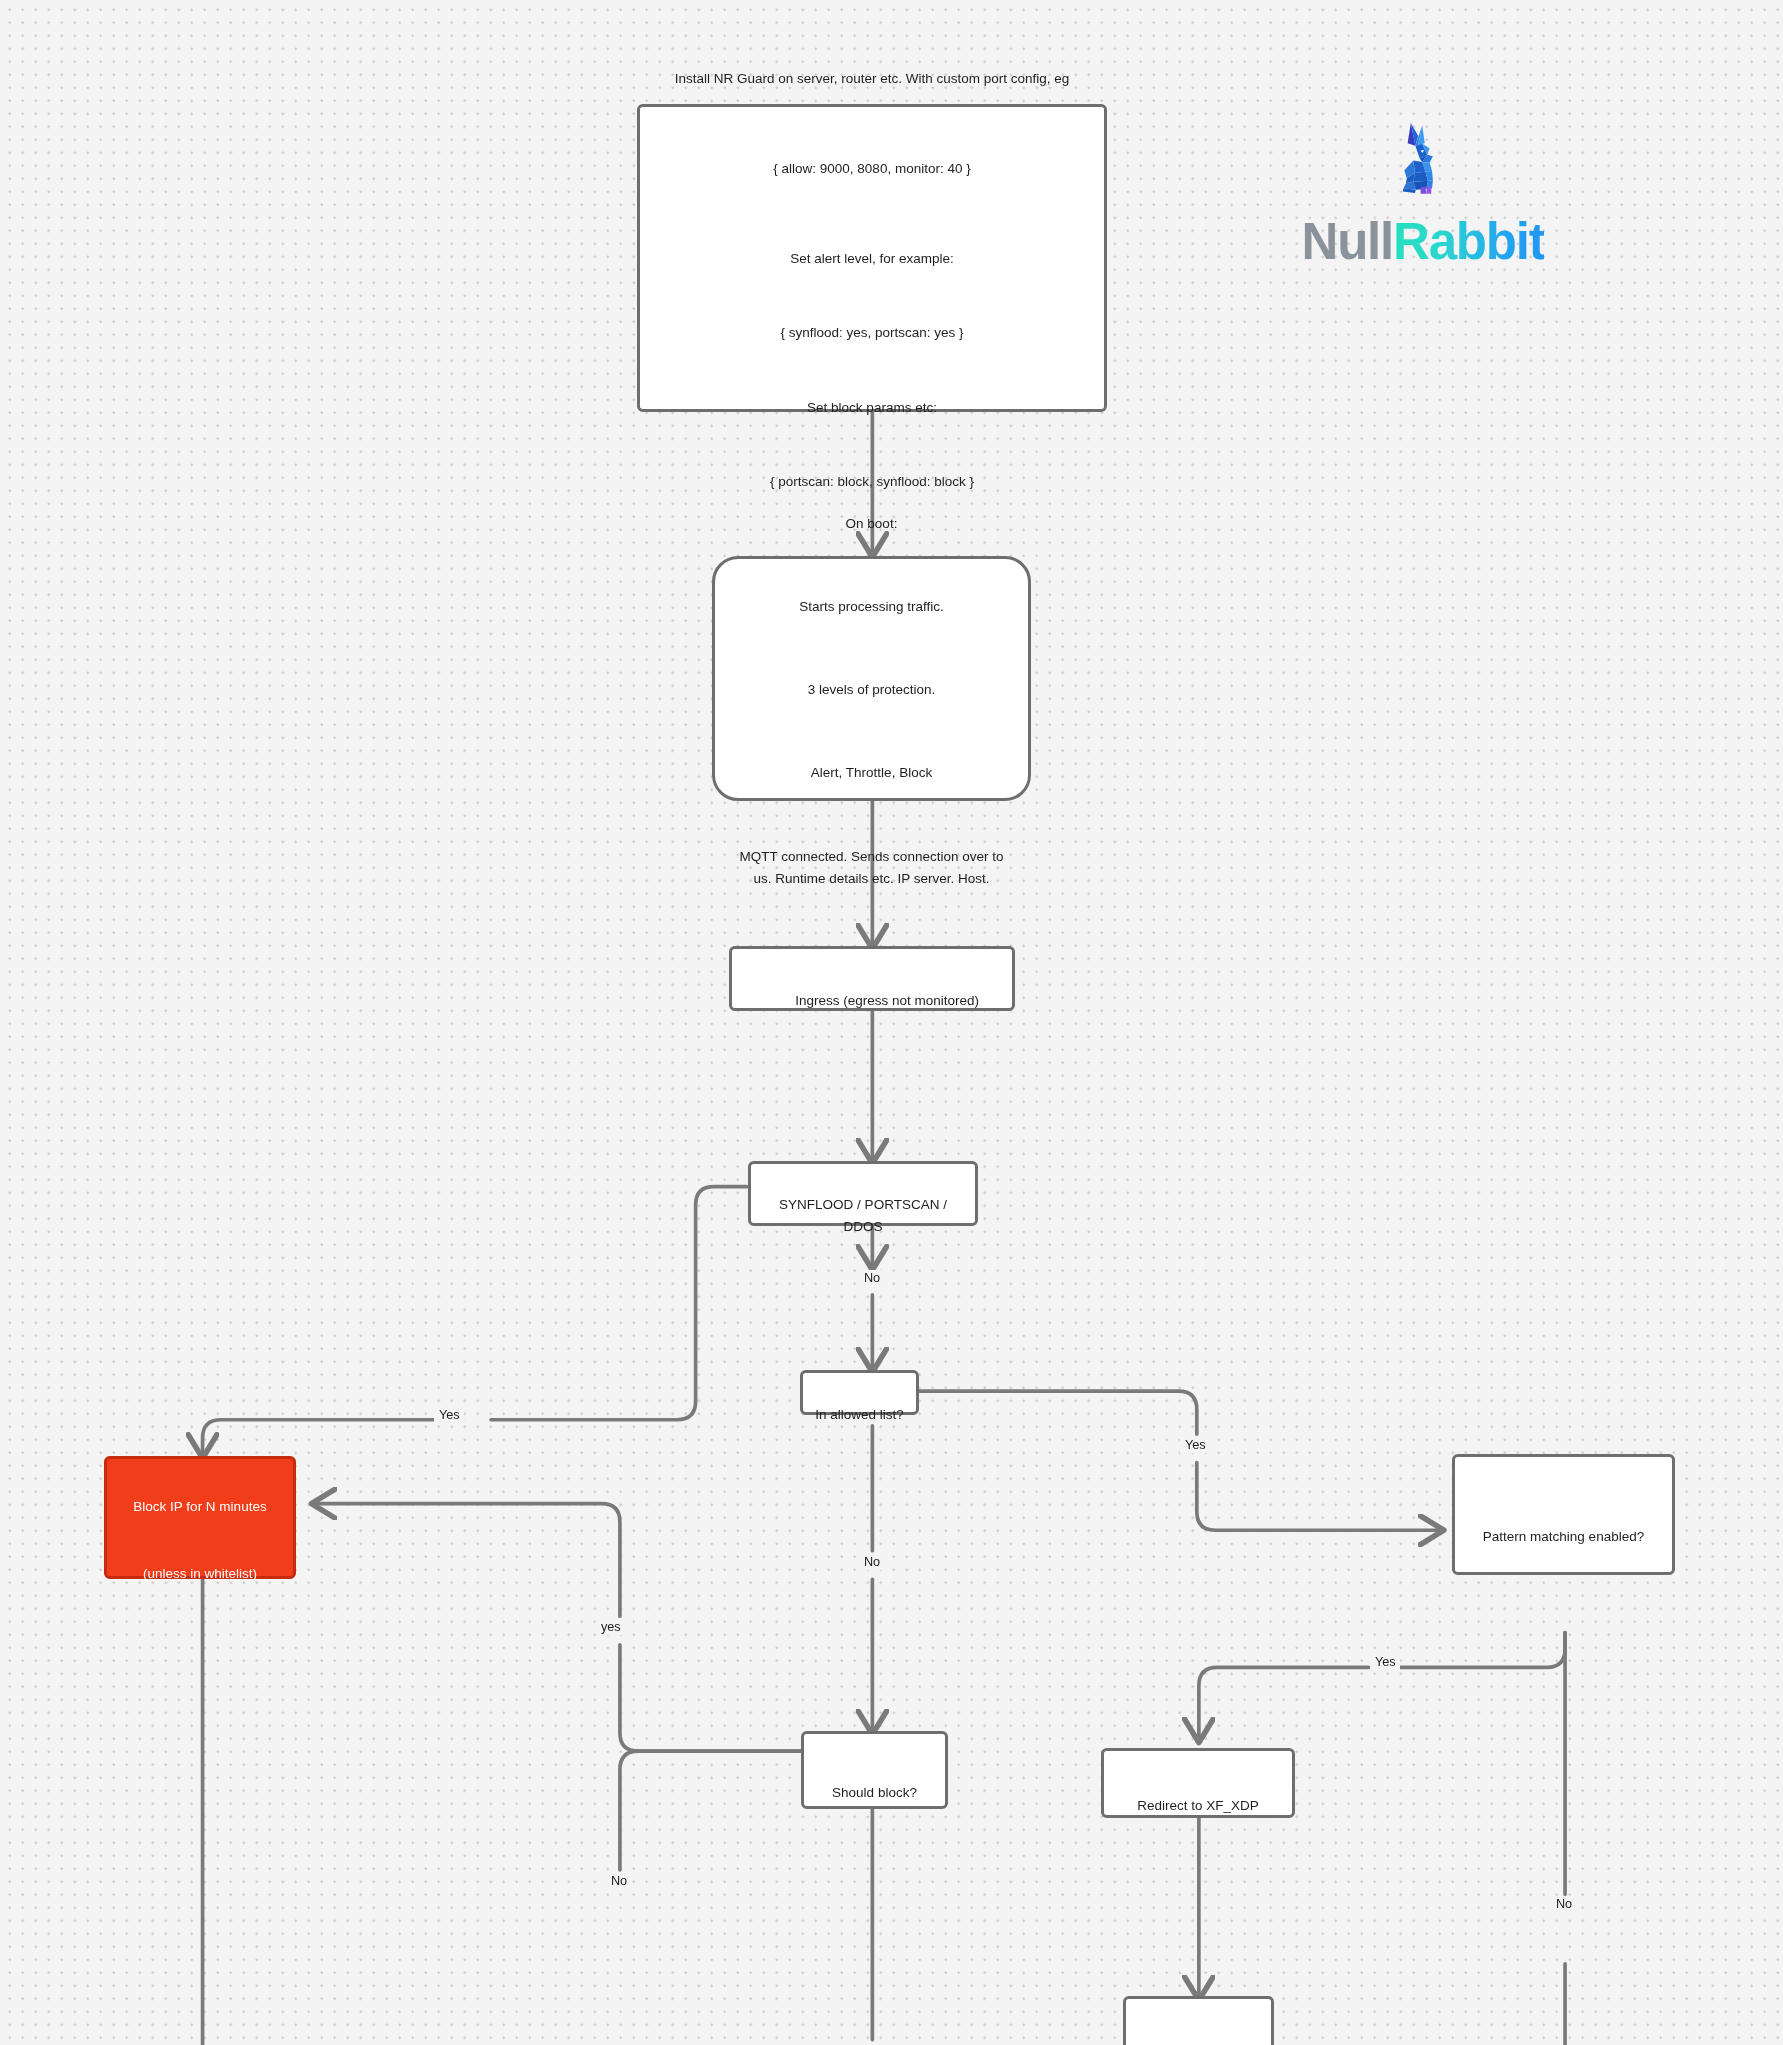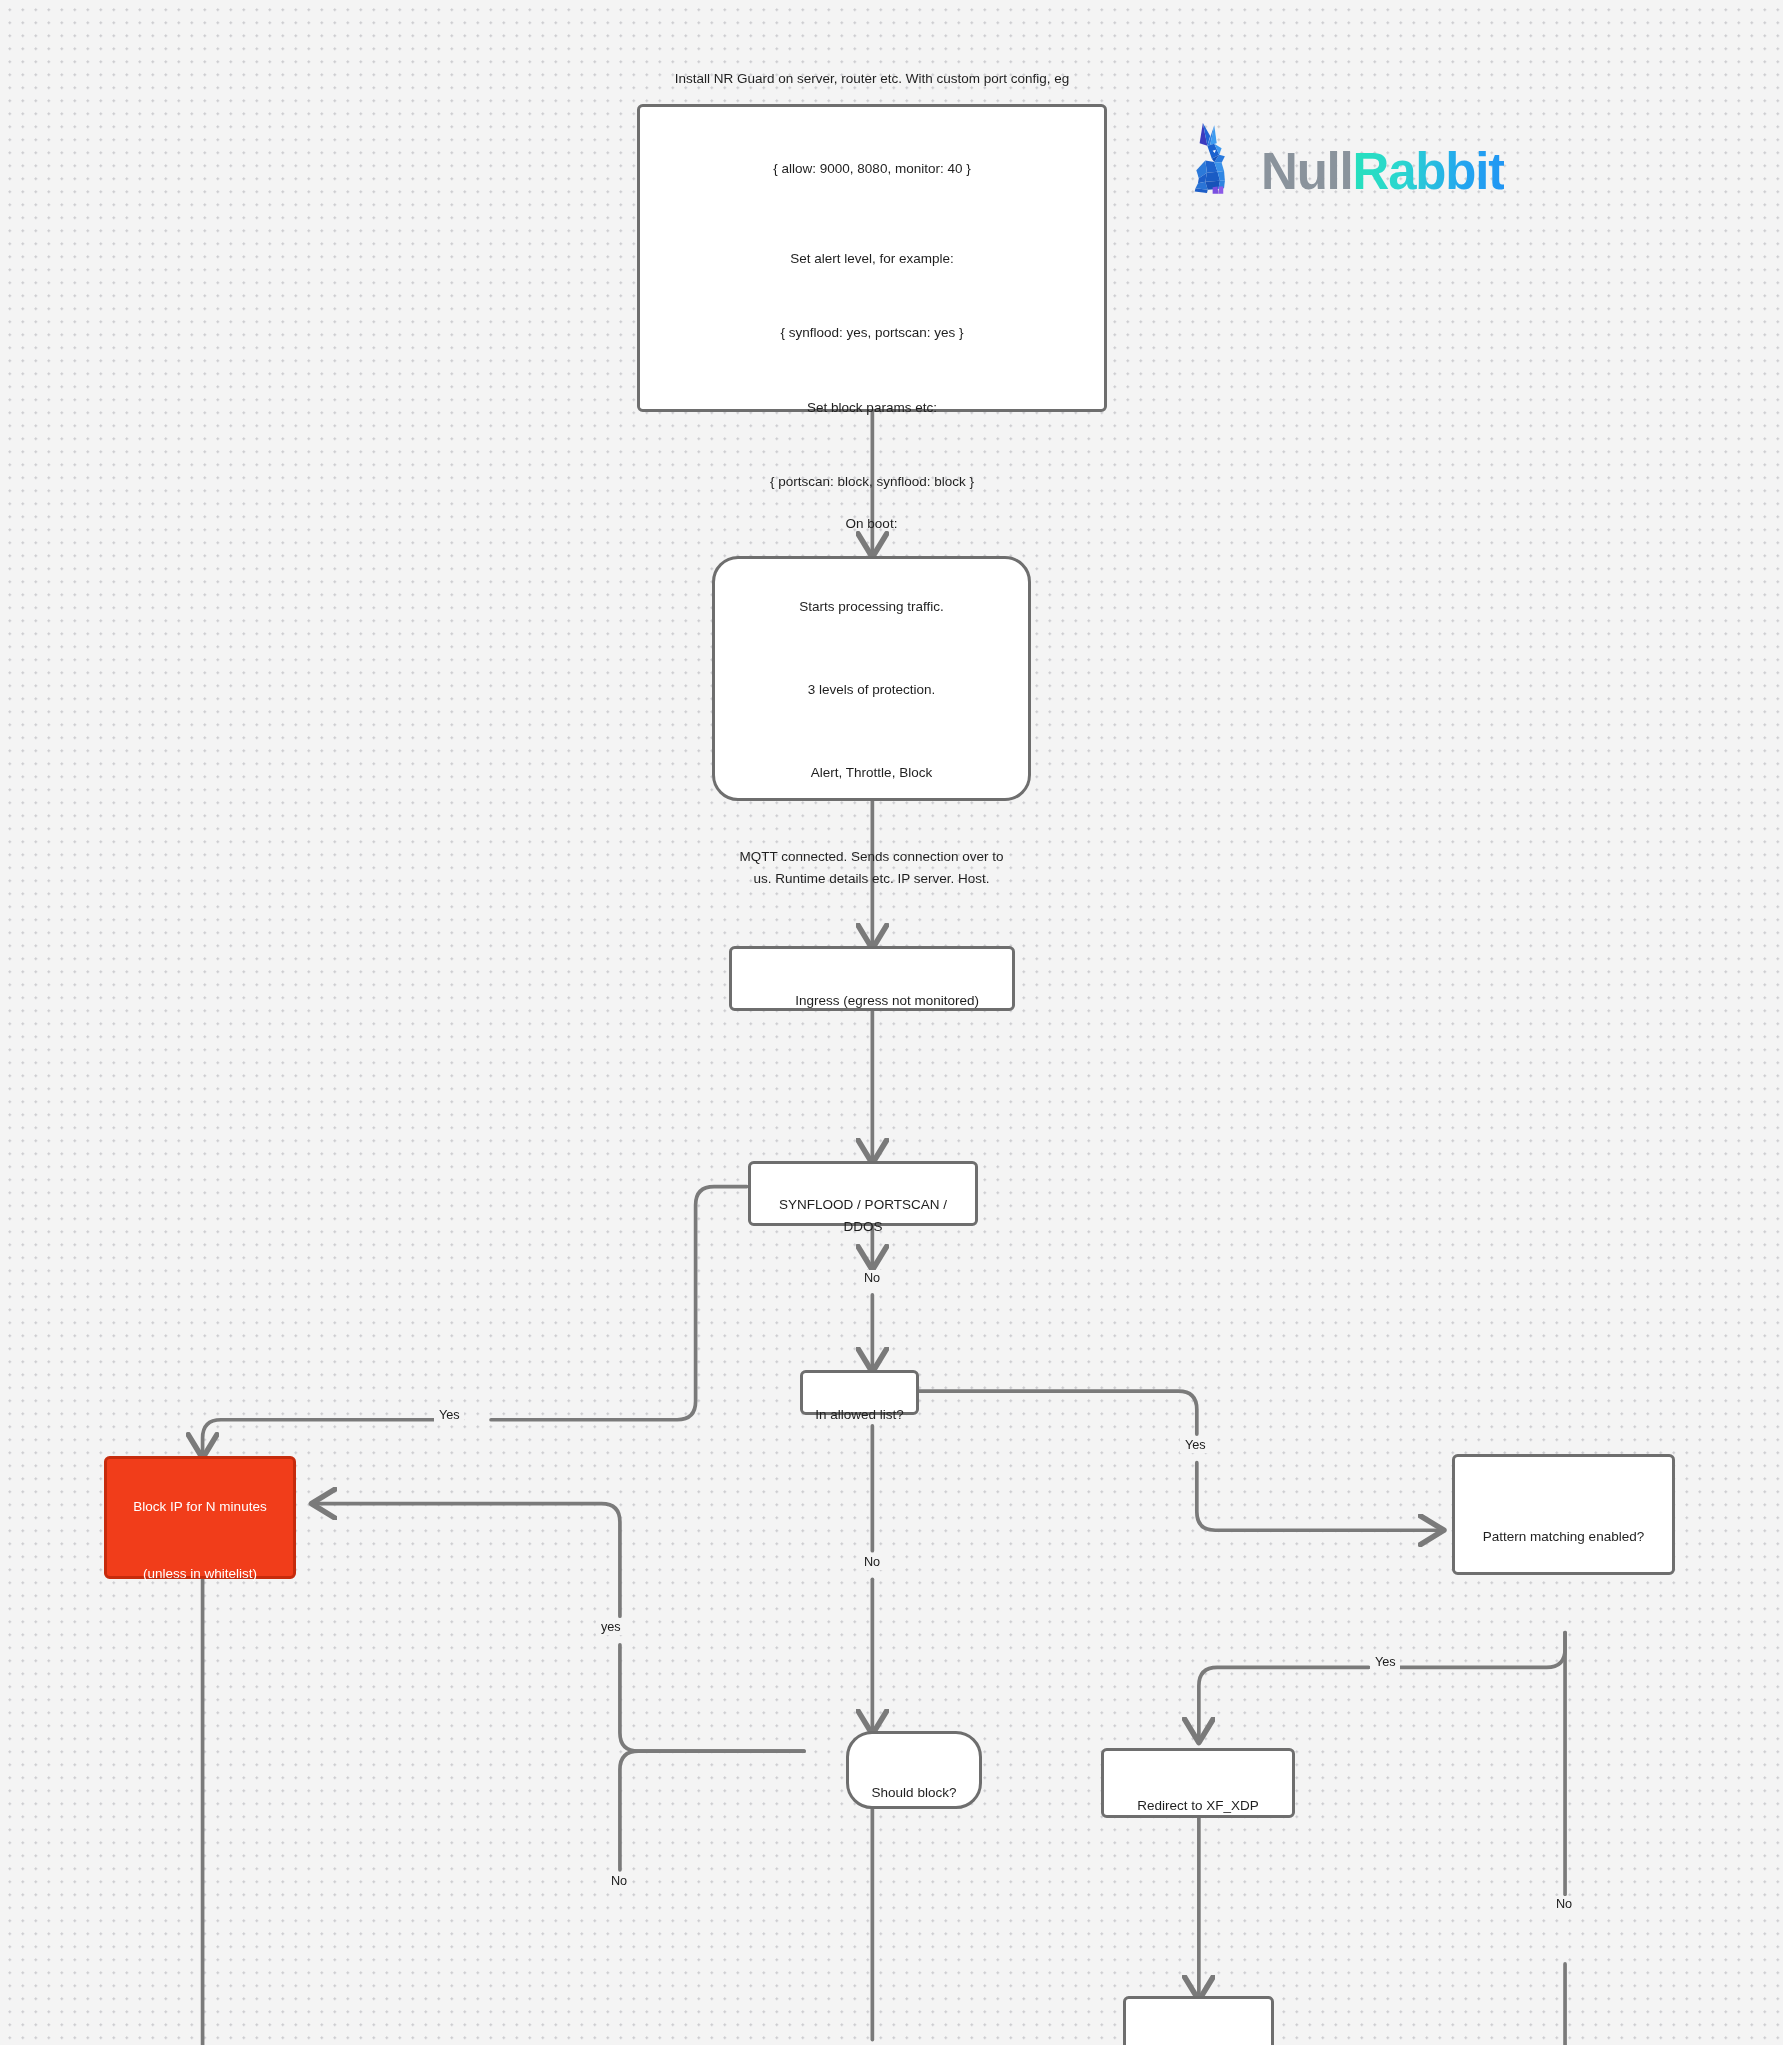--- a/index.html
+++ b/index.html
@@ -61,28 +61,29 @@
     position: absolute;
     left: 0; top: 0;
     width: 1784px;
     height: 2504px;
     z-index: 1;
   }
 
   
   #logo {
     position: absolute;
-    left: 1189px;
+    left: 1249px;
     top: 121px;
     width: 348px;
     height: 76px;
     display: flex;
-    align-items: flex-end;
+    align-items: center;
     gap: 19px;
     z-index: 4;
+    flex-direction: column;
   }
   #logo .bunny { width: 53px; height: 76px; flex: none; }
   #logo .word {
     font-size: 51px;
     font-weight: bold;
     letter-spacing: -1.2px;
     line-height: 1;
     white-space: nowrap;
   }
   #logo .w-null { color: #8a939c; }
@@ -196,21 +197,21 @@
     <span class="ln">Pattern matching enabled?</span>
   </div>
 
   <div class="node danger" style="left:104px; top:1456px; width:192px; height:123px;">
     <div class="txt">
       <span class="ln">Block IP for N minutes</span>
       <span class="ln">(unless in whitelist)</span>
     </div>
   </div>
 
-  <div class="node" style="left:846px; top:1731px; width:136px; height:78px;border-radius:26px;">
+  <div class="node" style="left:801px; top:1731px; width:147px; height:78px;">
     <span class="ln">Should block?</span>
   </div>
 
   <div class="node" style="left:1101px; top:1748px; width:194px; height:70px;">
     <span class="ln">Redirect to XF_XDP</span>
   </div>
 
   <div class="node" style="left:1123px; top:1996px; width:151px; height:149px;">
     
   </div>

